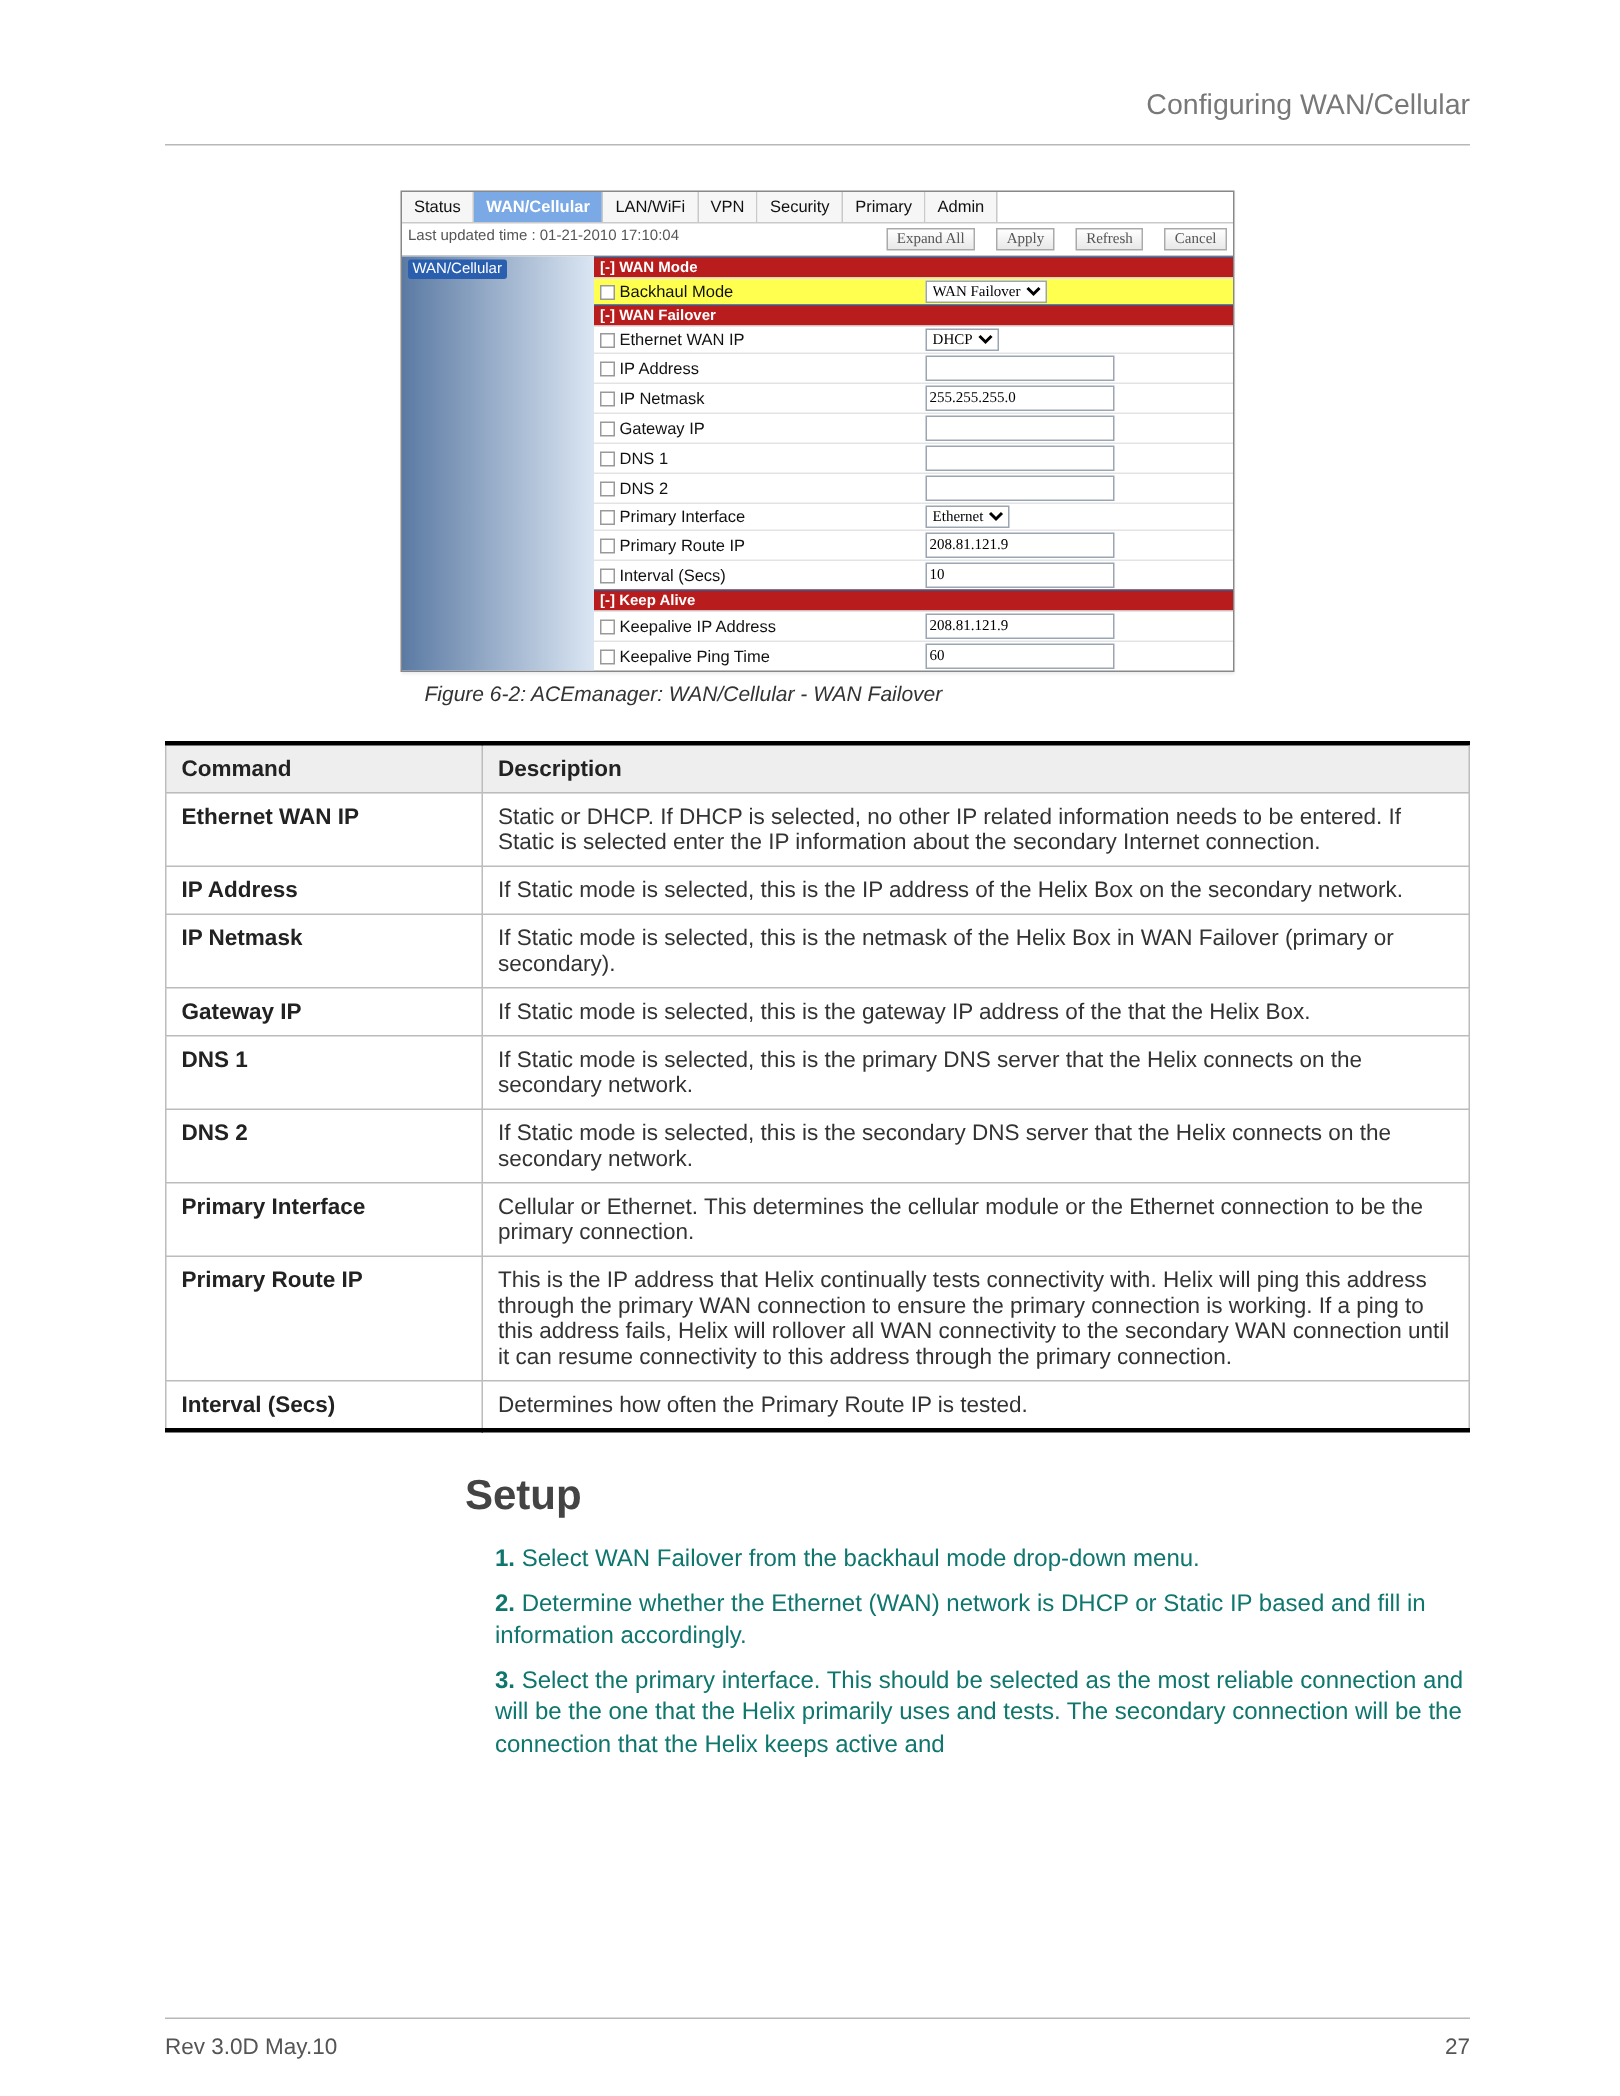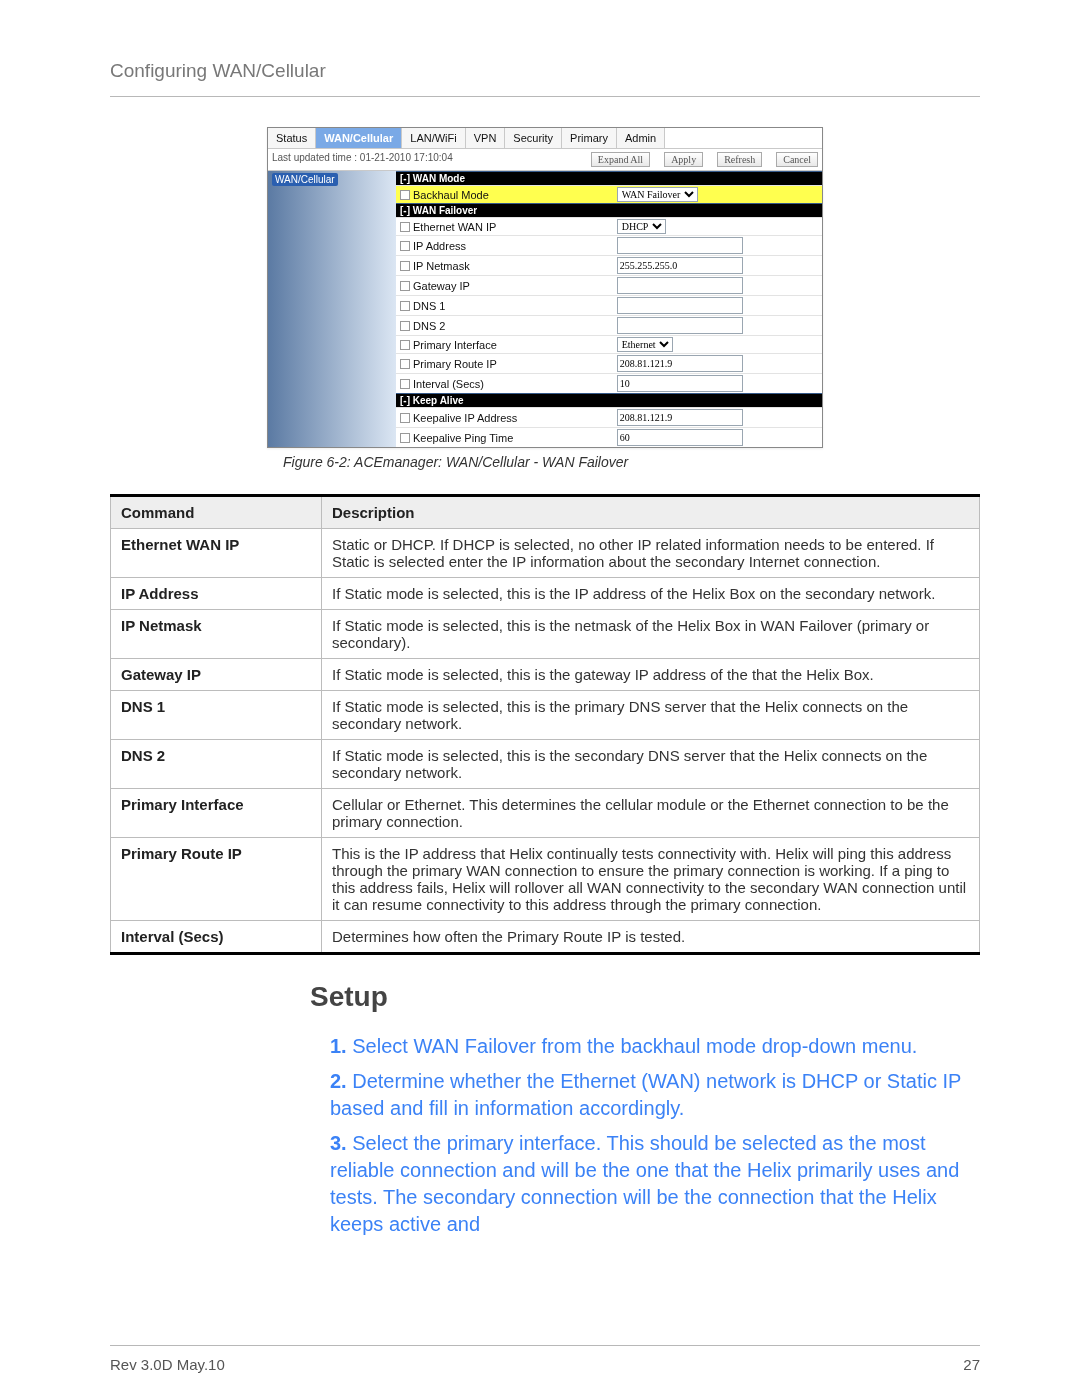--- a/index.html
+++ b/index.html
@@ -1,46 +1,46 @@
 <!DOCTYPE html>
 <html><head>
 <meta charset="utf-8">
 <style>
 html,body{margin:0;padding:0;background:#fff;font-family:Arial,Helvetica,sans-serif;color:#222}
 .page{width:1080px;min-height:1397px;position:relative;margin:0 auto;box-sizing:border-box;padding:60px 100px 24px 110px}
-.head-title{color:#787878;font-size:19px;text-align:left;margin-bottom:14px}
+.head-title{color:#787878;font-size:19px;text-align:right;margin-bottom:14px}
 .hr{height:1px;background:#b8b8b8;margin:0 0 30px 0}
 .shot-wrap{width:556px;margin:0 auto 6px auto}
 .shot{border:1px solid #888;font:11px Tahoma,Arial,sans-serif;color:#111;box-shadow:0 1px 2px rgba(0,0,0,.08)}
 .tabs{display:flex;border-bottom:1px solid #c9c9c9}
 .tab{padding:4px 8px;border-right:1px solid #c9c9c9;background:#f6f6f6;cursor:pointer}
 .tab.active{background:#7aa9e6;color:#fff;font-weight:bold}
 .meta-row{padding:3px 4px;font-size:10px;color:#555;display:flex;justify-content:space-between;align-items:flex-start}
 .meta-btns{display:flex;gap:14px}
 .mbtn{font:10px Tahoma;border:1px solid #aaa;background:linear-gradient(#fff,#e8e8e8);padding:1px 6px;cursor:pointer}
 .body-row{display:flex;border-top:1px solid #c9c9c9}
 .leftcol{width:120px;background:linear-gradient(90deg,#5b7aa3,#dbe6f3);padding:2px 4px;font-size:10px}
 .leftcol .sel{background:#2a5fb0;color:#fff;border-radius:2px;padding:1px 3px;display:inline-block}
 .rightcol{flex:1}
-.sect{background:#000000;color:#fff;font-size:10px;font-weight:bold;padding:1px 4px;border-top:1px solid #365a8a}
+.sect{background:#b91c1c;color:#fff;font-size:10px;font-weight:bold;padding:1px 4px;border-top:1px solid #365a8a}
 .frow{display:flex;border-top:1px solid #e3e3e3}
 .fcell-l{width:49%;padding:1px 4px;display:flex;align-items:center;gap:3px}
 .fcell-r{flex:1;padding:1px 4px}
 .box{width:8px;height:8px;border:1px solid #999;display:inline-block;background:#fff}
 .inp{font:10px Tahoma;border:1px solid #9aa6b1;height:13px;width:120px}
 .sel-dd{font:10px Tahoma;border:1px solid #9aa6b1;background:#fff;height:15px}
 .hl{background:#ffff4f}
 .fig-cap{font-style:italic;font-size:14px;color:#333;padding:6px 0 18px 16px}
 
 .dtable{width:100%;border-collapse:collapse;font-size:15px;color:#222;border-top:3px solid #000;border-bottom:3px solid #000}
 .dtable th{background:#eee;text-align:left;font-weight:bold;padding:7px 10px;border:1px solid #bcbcbc}
 .dtable td{border:1px solid #bcbcbc;padding:7px 10px;vertical-align:top;color:#333}
 .dtable td.cmd{font-weight:bold;color:#222;width:190px}
 .setup-h{font-size:28px;font-weight:bold;color:#444;font-family:Arial;margin:26px 0 12px 200px}
-.steps{font-size:20px;color:#3b82f6;margin-left:220px;padding:0}
+.steps{font-size:16px;color:#0f766e;margin-left:220px;padding:0}
 .steps li{margin-bottom:8px;line-height:1.35}
 .steps li b{font-weight:bold}
 .footer{position:absolute;bottom:24px;left:110px;right:100px;display:flex;justify-content:space-between;color:#555;font-size:15px;border-top:1px solid #b8b8b8;padding-top:10px}
 </style>
 </head>
 <body>
 
 <div class="page">
   <div class="head-title">Configuring WAN/Cellular</div>
   <div class="hr"></div>

